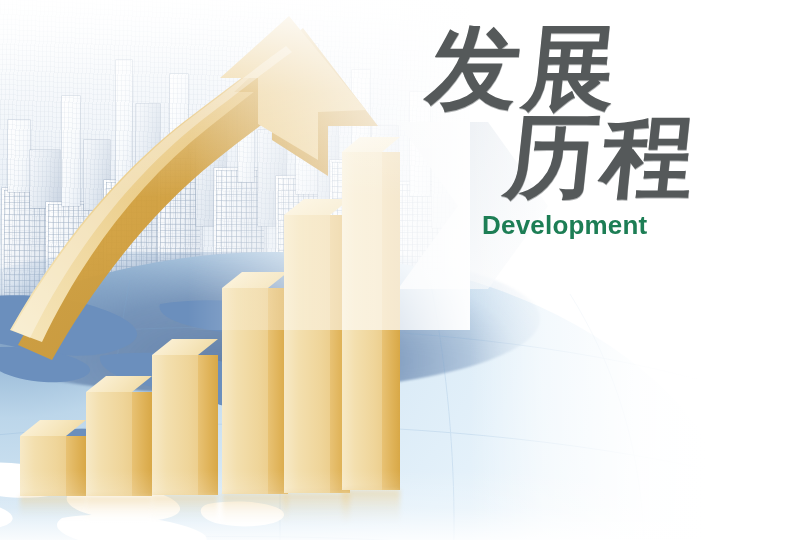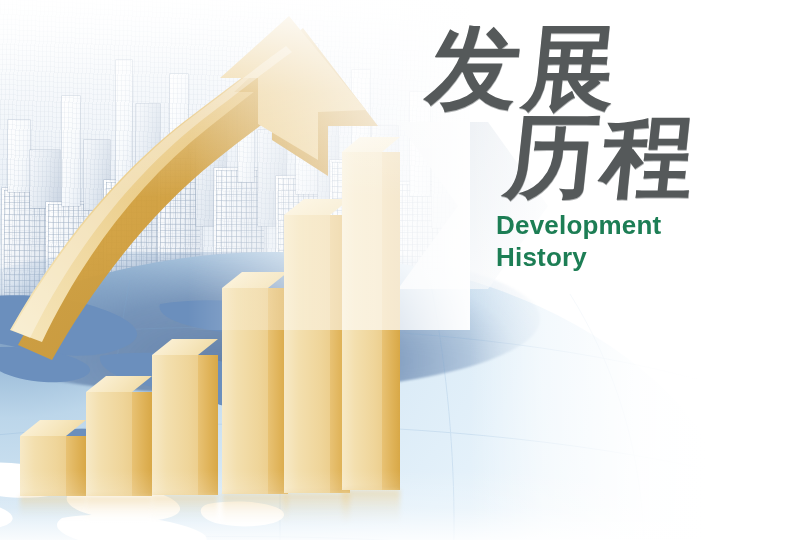--- a/index.html
+++ b/index.html
@@ -143,21 +143,21 @@
   .cn-1 { font-size: 92px; margin-left: 0px; transform: skewX(-6deg); }
   .cn-2 { font-size: 92px; margin-left: 78px; margin-top: -4px; transform: skewX(-6deg); }
   .en-line {
     color: #1d7e55;
     font-family: "Liberation Sans", sans-serif;
     font-weight: 700;
     font-size: 26px;
     line-height: 1.22;
     letter-spacing: .2px;
   }
-  .en-wrap { margin-left: 68px; margin-top: 8px; }
+  .en-wrap { margin-left: 54px; margin-top: 8px; }
 
   
   .white-right {
     position:absolute; z-index: 50;
     right: 0; top: 0; width: 330px; height: 540px;
     background: linear-gradient(to right, rgba(255,255,255,0) 0%, rgba(255,255,255,.55) 22%, rgba(255,255,255,.93) 52%, #ffffff 72%);
     pointer-events:none;
   }
   .white-bottom {
     position:absolute; z-index: 50;
@@ -372,17 +372,16 @@
   </svg>
 
   <div class="white-right"></div>
   <div class="white-bottom"></div>
 
   <div class="textblock">
     <div class="cn-line cn-1">发展</div>
     <div class="cn-line cn-2">历程</div>
     <div class="en-wrap">
       <div class="en-line">Development</div>
-      <div class="en-line">History</div>
     </div>
   </div>
 
 </div>
 
 </body></html>

